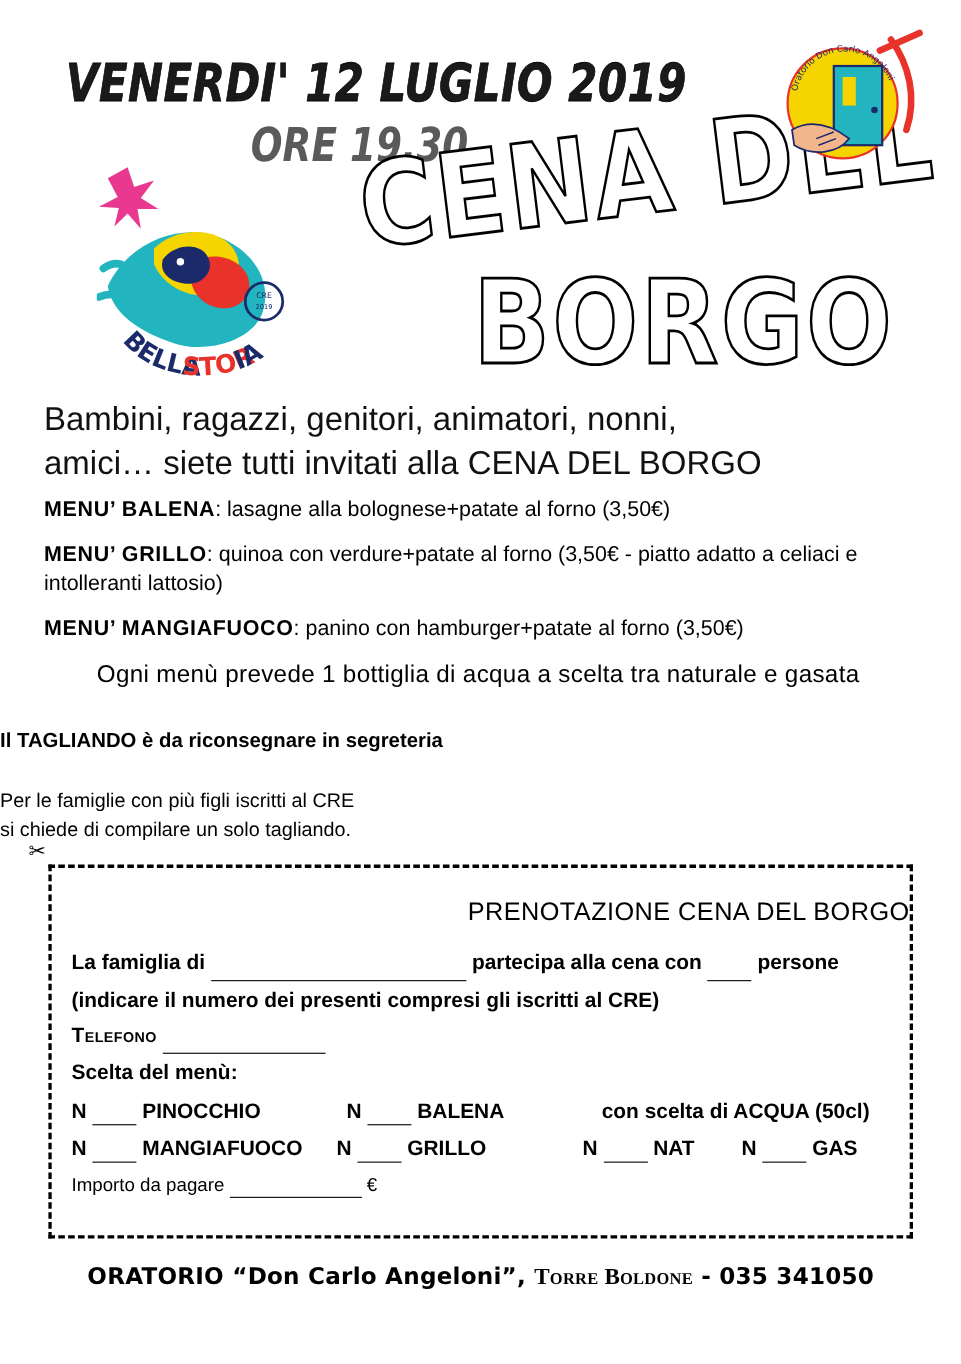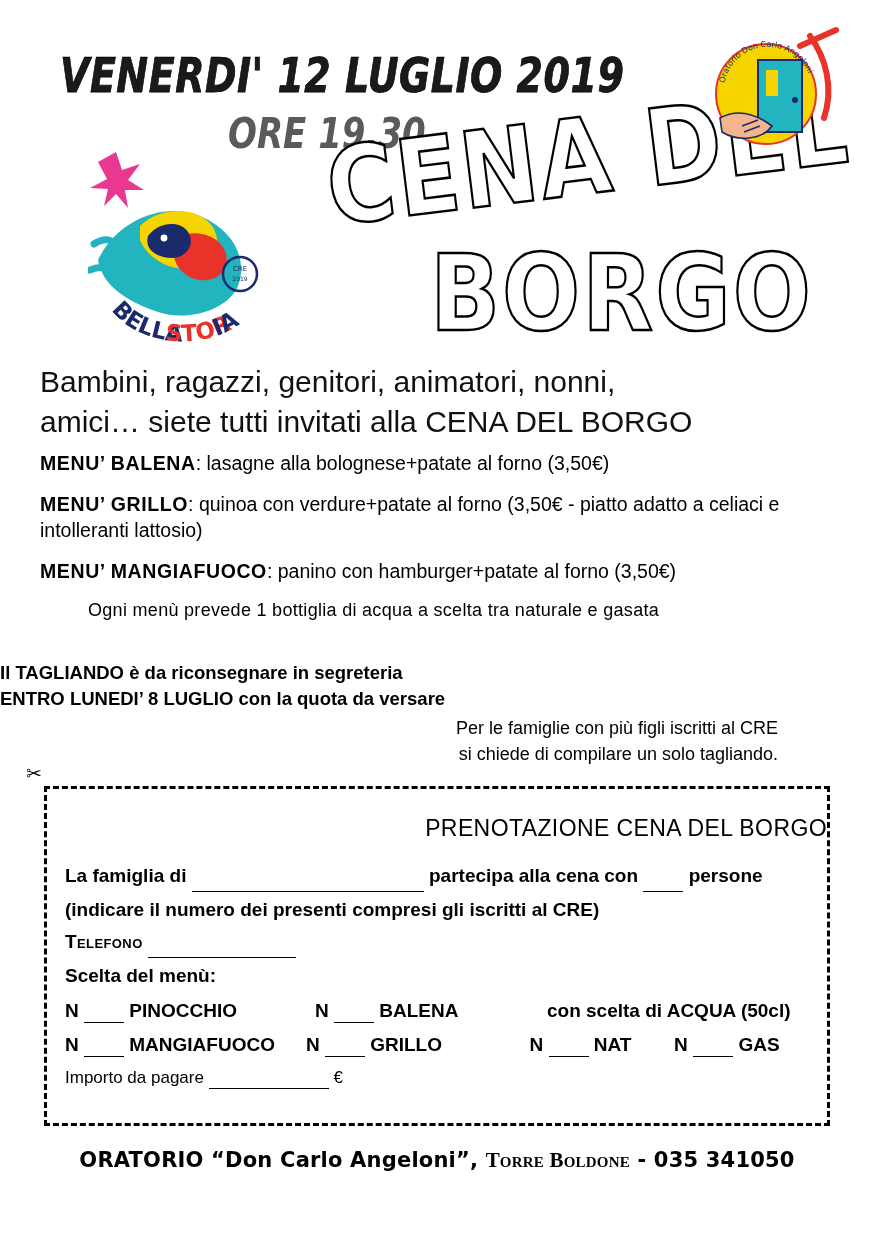--- a/index.html
+++ b/index.html
@@ -112,43 +112,43 @@
   .menu-line {
     font-size: 19.5px;
     line-height: 1.34;
     margin-bottom: 15px;
   }
   .menu-line b {
     font-weight: bold;
     letter-spacing: 0.6px;
   }
   .note-acqua {
-    font-size: 18px;
+    font-size: 22px;
     margin-top: 6px;
     margin-left: 48px;
     letter-spacing: 0.3px;
   }
 
   
   .notice {
     position: absolute;
     left: 0;
     top: 660px;
     width: 874px;
     text-align: left;
     font-size: 18.5px;
     font-weight: bold;
     line-height: 1.42;
   }
   .subnotice {
     position: absolute;
-    left: 16px;
+    left: 0;
     top: 716px;
     width: 762px;
-    text-align: right;
+    text-align: left;
     font-size: 18px;
     line-height: 1.42;
   }
 
   
   .scissors {
     position: absolute;
     left: 26px;
     top: 762px;
     font-size: 19px;
@@ -304,21 +304,20 @@
       <b>MENU’ GRILLO</b><span>: quinoa con verdure+patate al forno (3,50€ - piatto adatto a celiaci e intolleranti lattosio)</span>
     </div>
     <div class="menu-line">
       <b>MENU’ MANGIAFUOCO</b><span>: panino con hamburger+patate al forno (3,50€)</span>
     </div>
     <div class="note-acqua">Ogni menù prevede 1 bottiglia di acqua a scelta tra naturale e gasata</div>
   </div>
 
   <div class="notice">
     <div>Il TAGLIANDO è da riconsegnare in segreteria</div>
-    <div>ENTRO LUNEDI’ 8 LUGLIO con la quota da versare</div>
   </div>
   <div class="subnotice">
     <div>Per le famiglie con più figli iscritti al CRE</div>
     <div>si chiede di compilare un solo tagliando.</div>
   </div>
 
   <div class="scissors">✂</div>
 
   <div class="coupon">
     <div class="coupon-title">PRENOTAZIONE CENA DEL BORGO</div>

